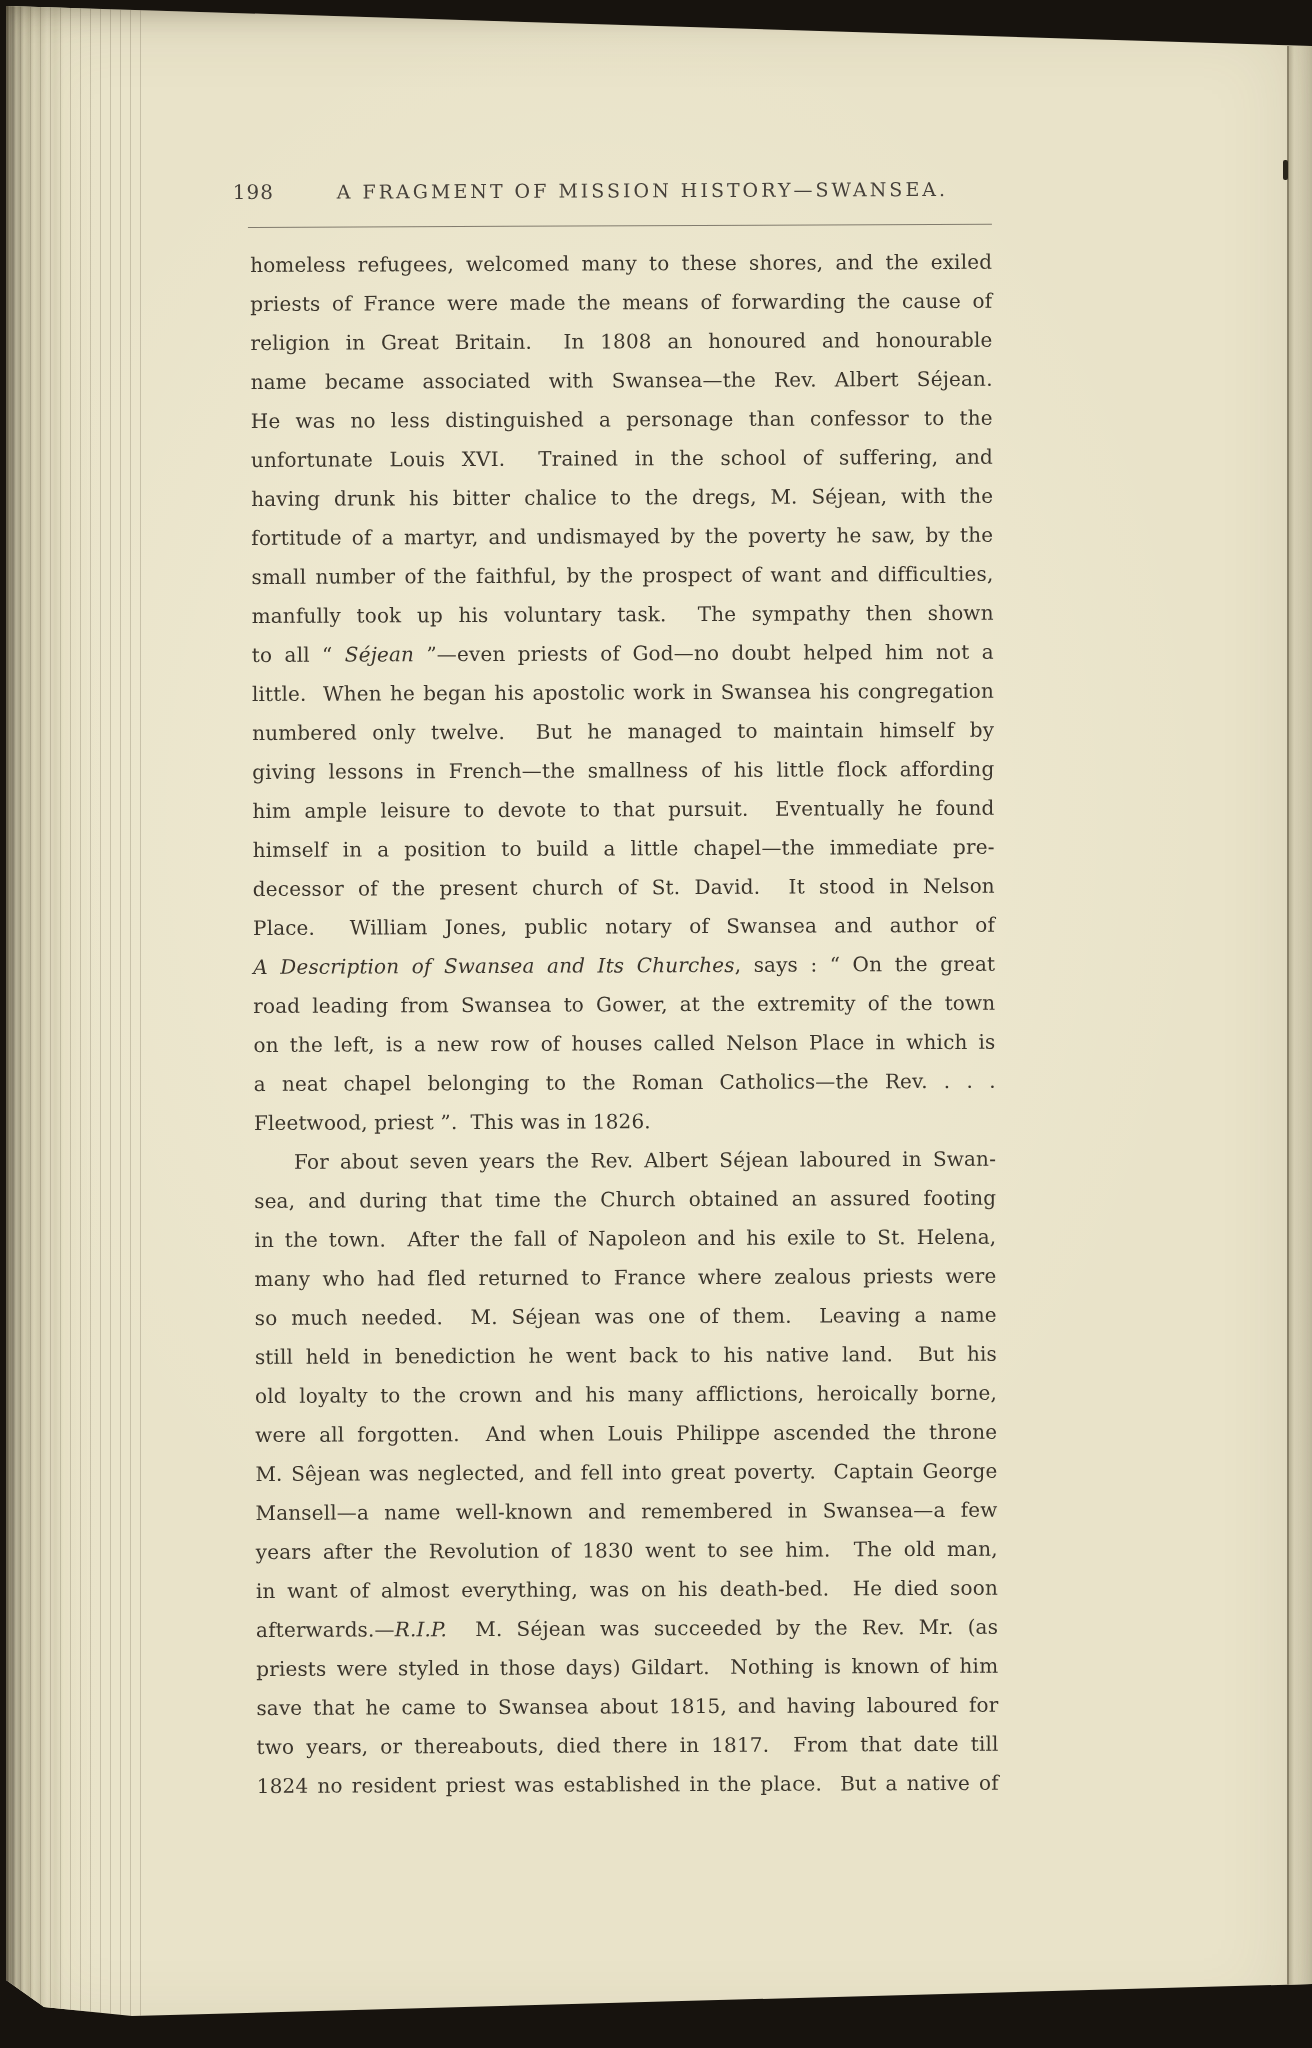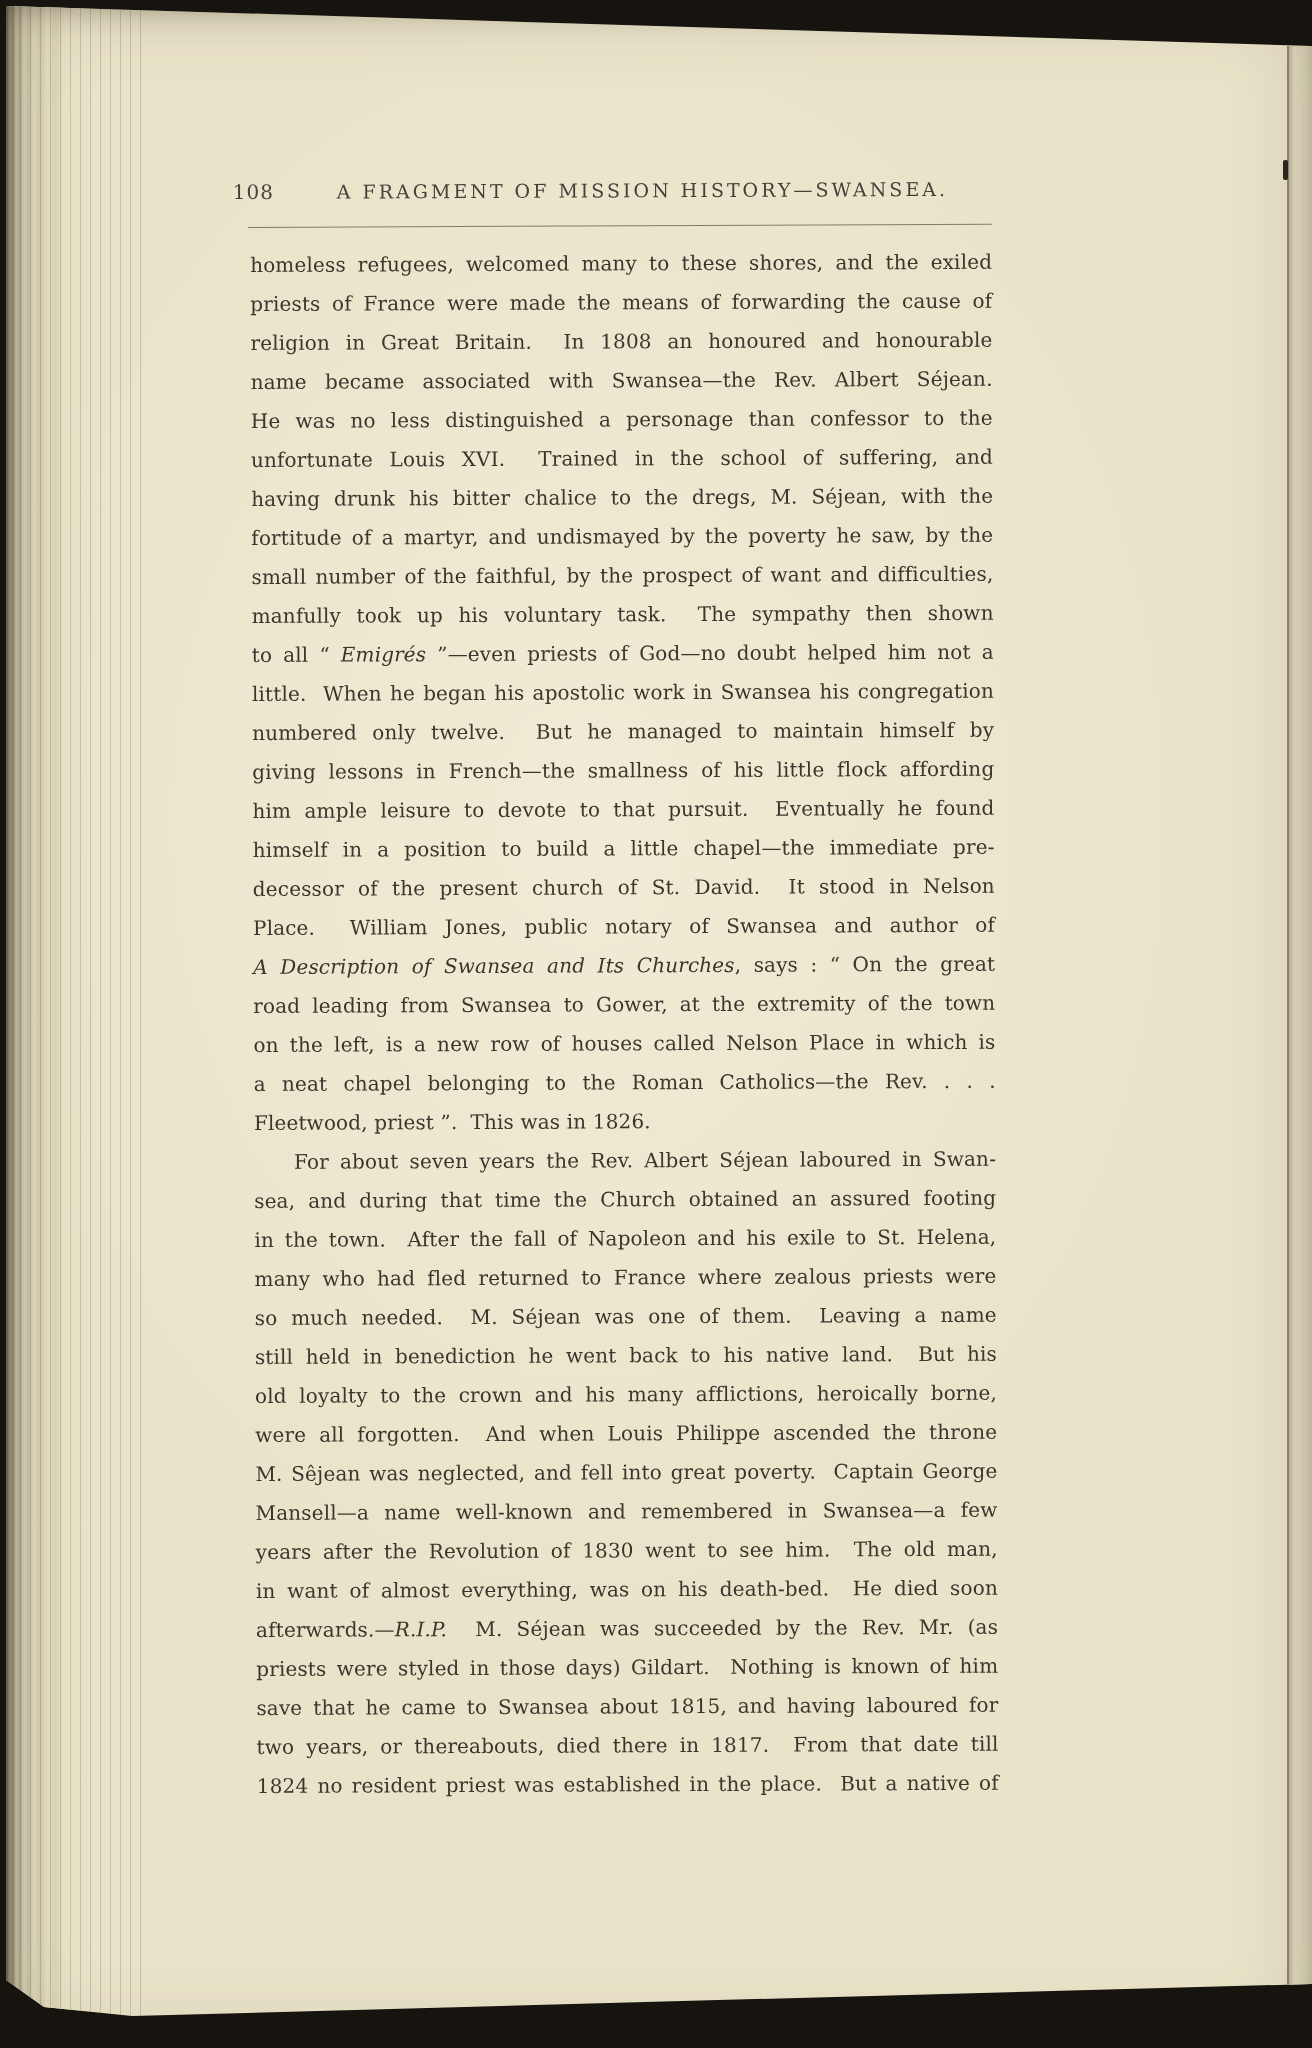--- a/index.html
+++ b/index.html
@@ -65,36 +65,36 @@
 </head>
 <body>
 
 <div class="page">
   <div class="page-edges"></div>
   <div class="right-sliver"></div>
   <div class="crease-notch"></div>
 
   <div class="sheet">
     <div class="header">
-      <span class="page-number">108</span>
+      <span class="page-number">198</span>
       <span class="running-title">A FRAGMENT OF MISSION HISTORY—SWANSEA.</span>
     </div>
     <div class="header-rule"></div>
     <div class="body-text">
         <div class="line">homeless refugees, welcomed many to these shores, and the exiled</div>
         <div class="line">priests of France were made the means of forwarding the cause of</div>
         <div class="line">religion in Great Britain.&nbsp; In 1808 an honoured and honourable</div>
         <div class="line">name became associated with Swansea—the Rev. Albert Séjean.</div>
         <div class="line">He was no less distinguished a personage than confessor to the</div>
         <div class="line">unfortunate Louis XVI.&nbsp; Trained in the school of suffering, and</div>
         <div class="line">having drunk his bitter chalice to the dregs, M. Séjean, with the</div>
         <div class="line">fortitude of a martyr, and undismayed by the poverty he saw, by the</div>
         <div class="line">small number of the faithful, by the prospect of want and difficulties,</div>
         <div class="line">manfully took up his voluntary task.&nbsp; The sympathy then shown</div>
-        <div class="line">to all “ <i>Emigrés</i> ”—even priests of God—no doubt helped him not a</div>
+        <div class="line">to all “ <i>Séjean</i> ”—even priests of God—no doubt helped him not a</div>
         <div class="line">little.&nbsp; When he began his apostolic work in Swansea his congregation</div>
         <div class="line">numbered only twelve.&nbsp; But he managed to maintain himself by</div>
         <div class="line">giving lessons in French—the smallness of his little flock affording</div>
         <div class="line">him ample leisure to devote to that pursuit.&nbsp; Eventually he found</div>
         <div class="line">himself in a position to build a little chapel—the immediate pre-</div>
         <div class="line">decessor of the present church of St. David.&nbsp; It stood in Nelson</div>
         <div class="line">Place.&nbsp; William Jones, public notary of Swansea and author of</div>
         <div class="line"><i>A Description of Swansea and Its Churches</i>, says :&nbsp;“ On the great</div>
         <div class="line">road leading from Swansea to Gower, at the extremity of the town</div>
         <div class="line">on the left, is a new row of houses called Nelson Place in which is</div>

